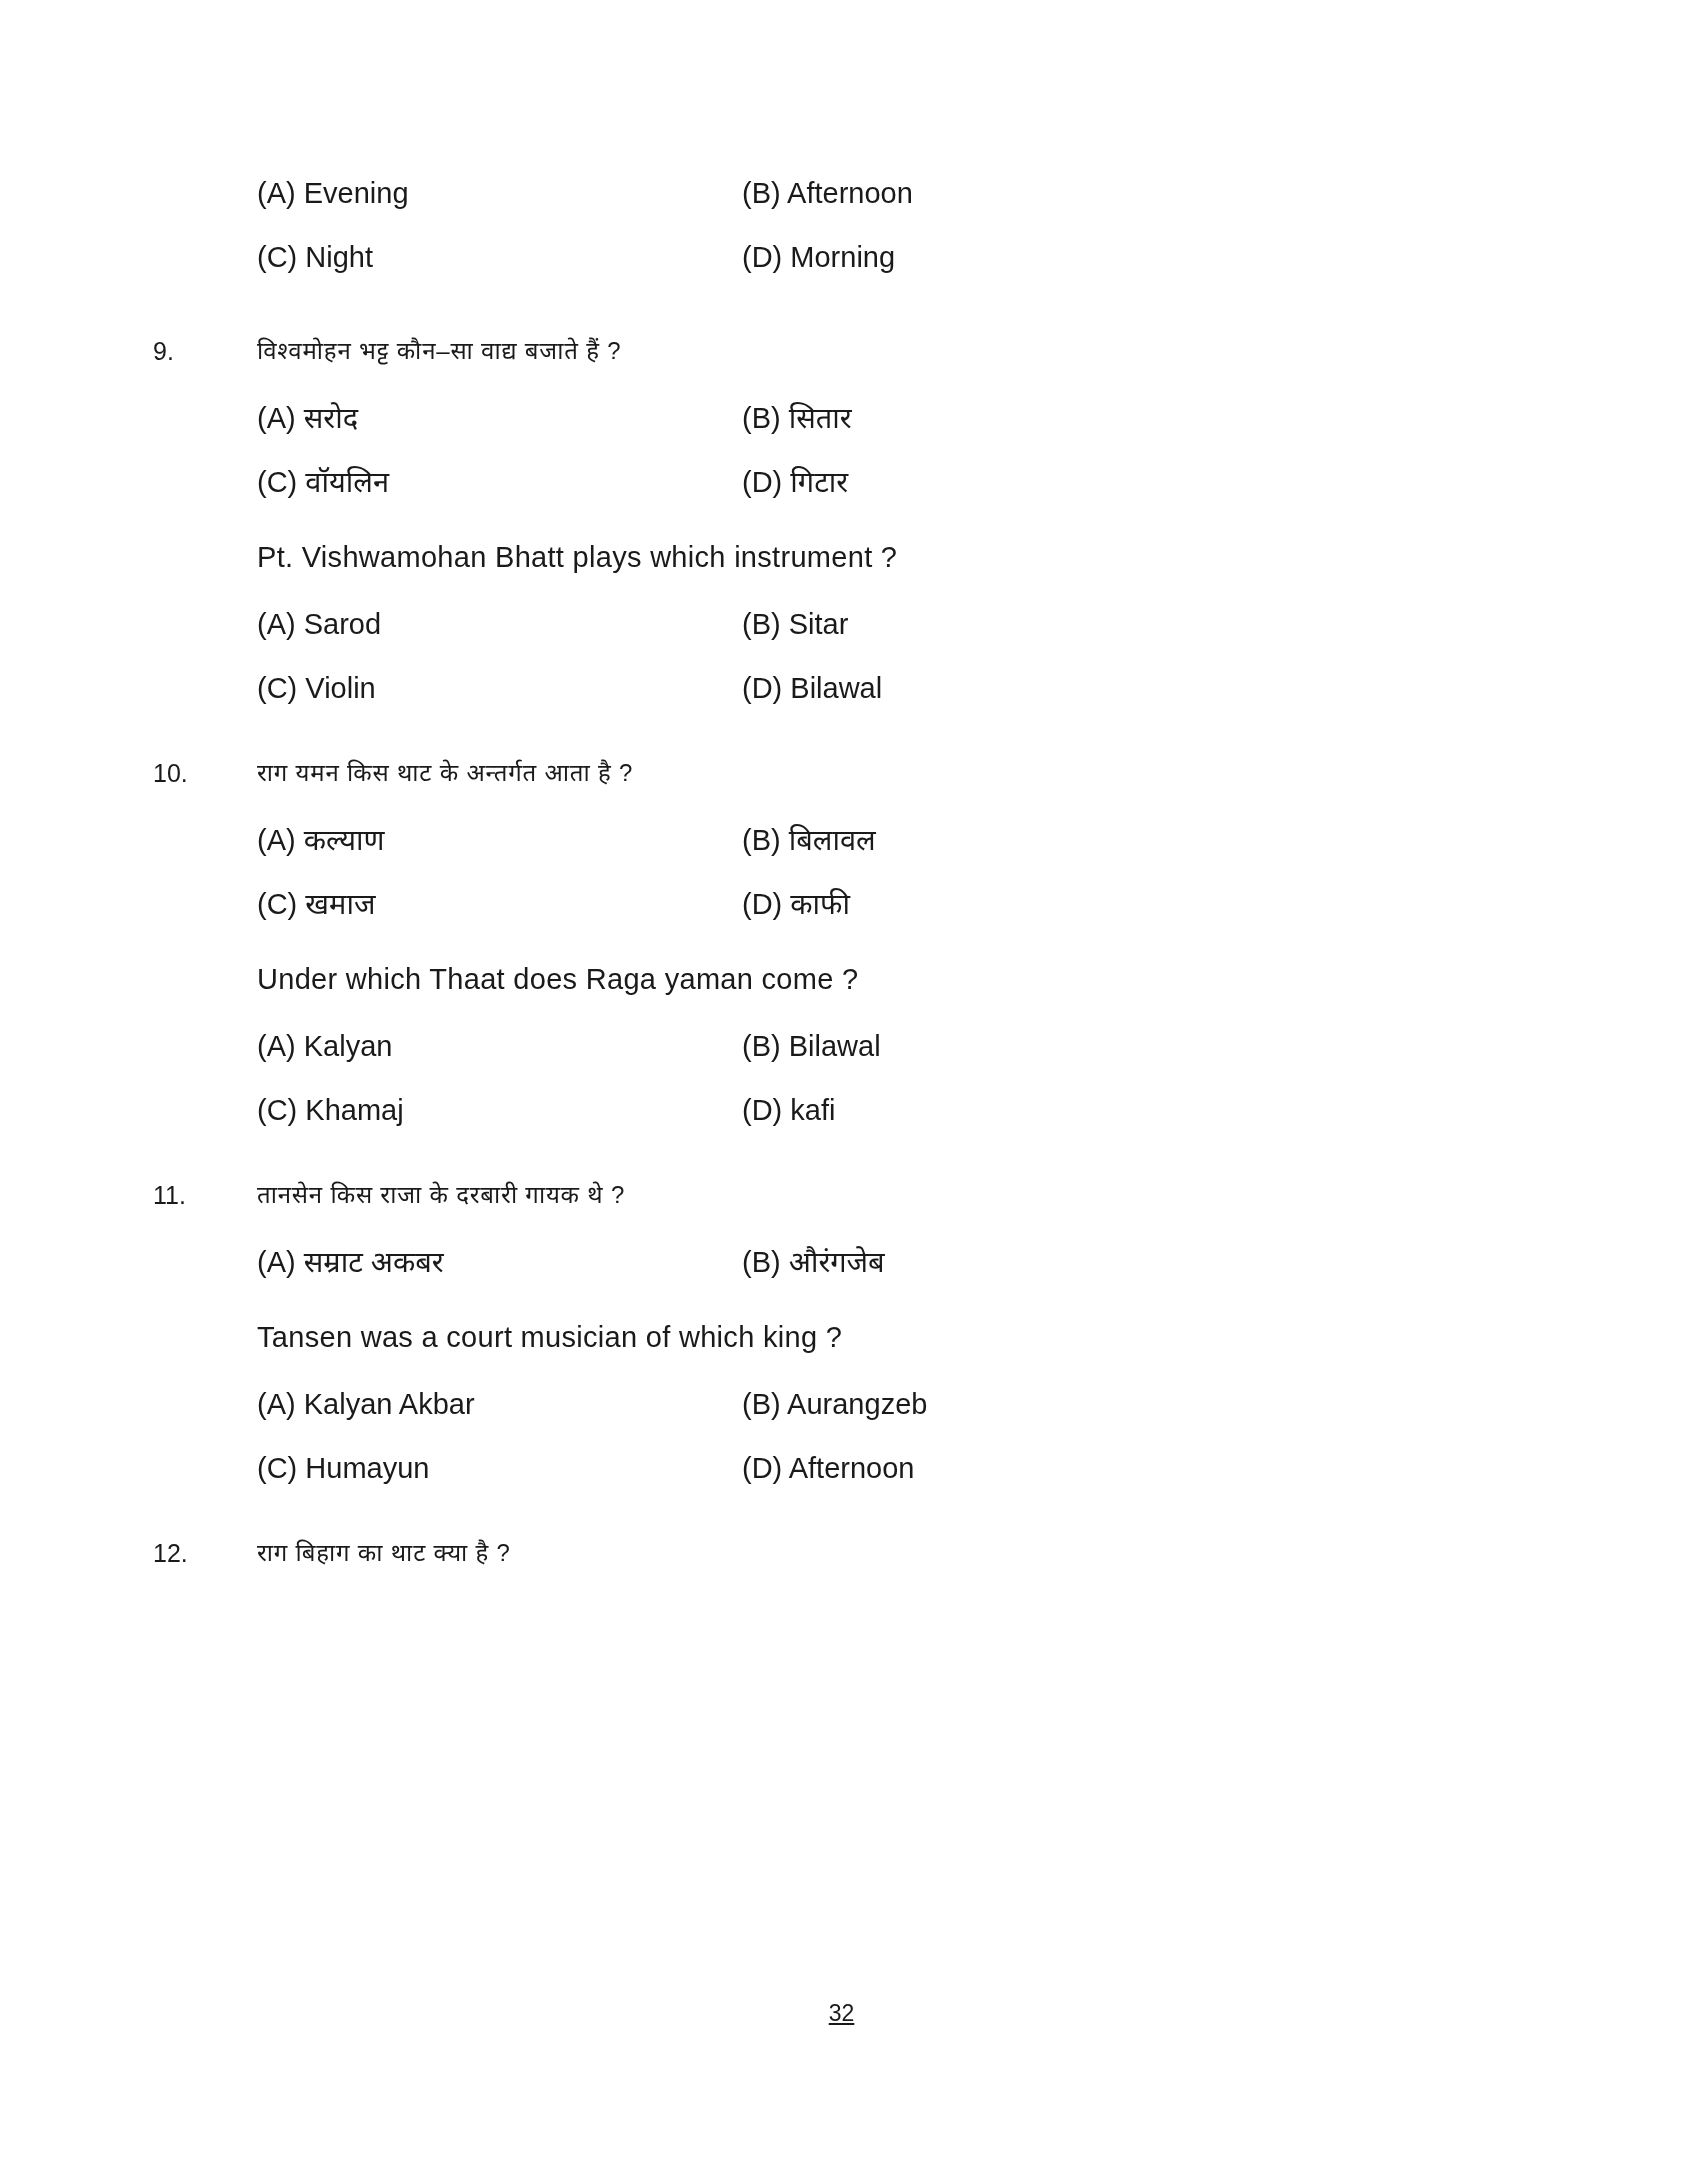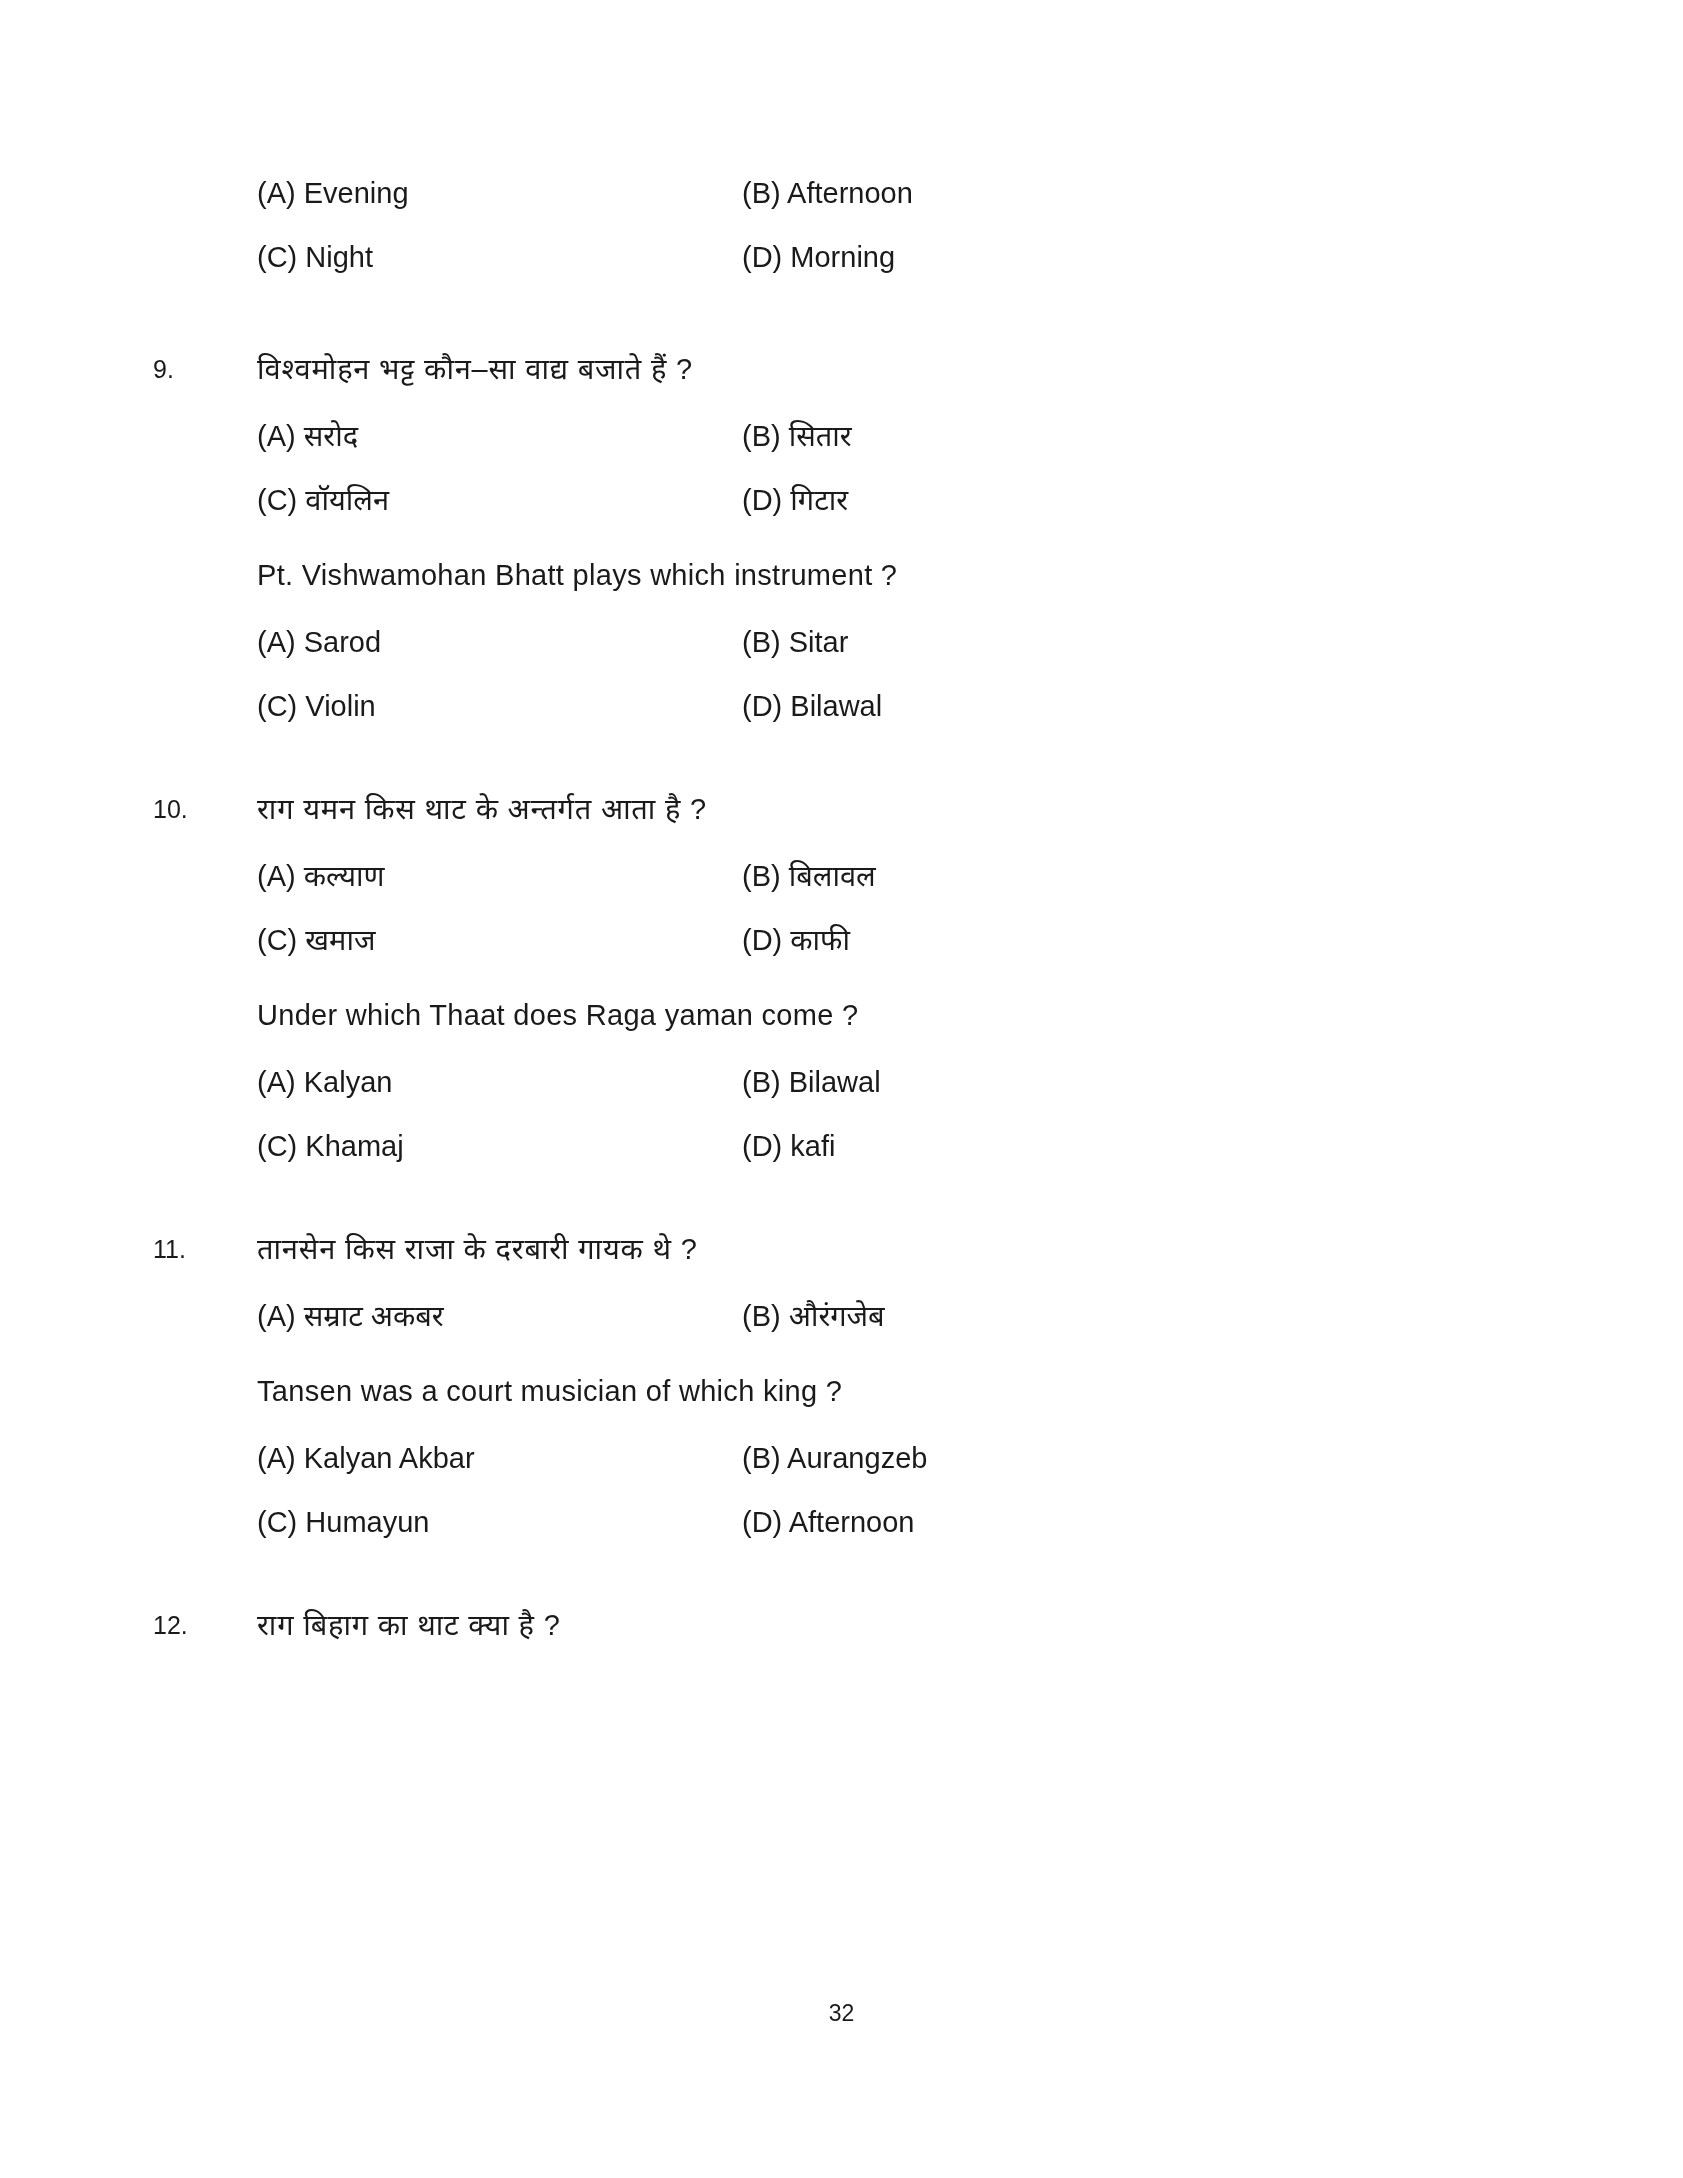--- a/index.html
+++ b/index.html
@@ -38,23 +38,22 @@
     text-align: left;
     font-size: 25px;
     line-height: 46px;
   }
   .qtext {
     font-size: 29px;
     line-height: 46px;
     letter-spacing: 0.3px;
   }
   .qtext.hindi {
-    font-size: 29px;
+    font-size: 24px;
     letter-spacing: 0.8px;
-    margin-top: 18px;
   }
   .qtext.eng {
     font-size: 29px;
   }
   .opts {
     display: flex;
     flex-direction: row;
     margin-top: 24px;
   }
   .opt {
@@ -69,20 +68,21 @@
   .gap-lg { height: 51px; }
 
   .page-number {
     position: absolute;
     left: 0;
     right: 0;
     top: 2000px;
     text-align: center;
     font-size: 23px;
     color: #1a1a1a;
+    text-decoration: underline;
   }
 </style>
 </head>
 <body>
 
 <div class="page">
 
   <div class="qblock">
     <div class="opts">
       <div class="opt col1">(A) Evening</div>

